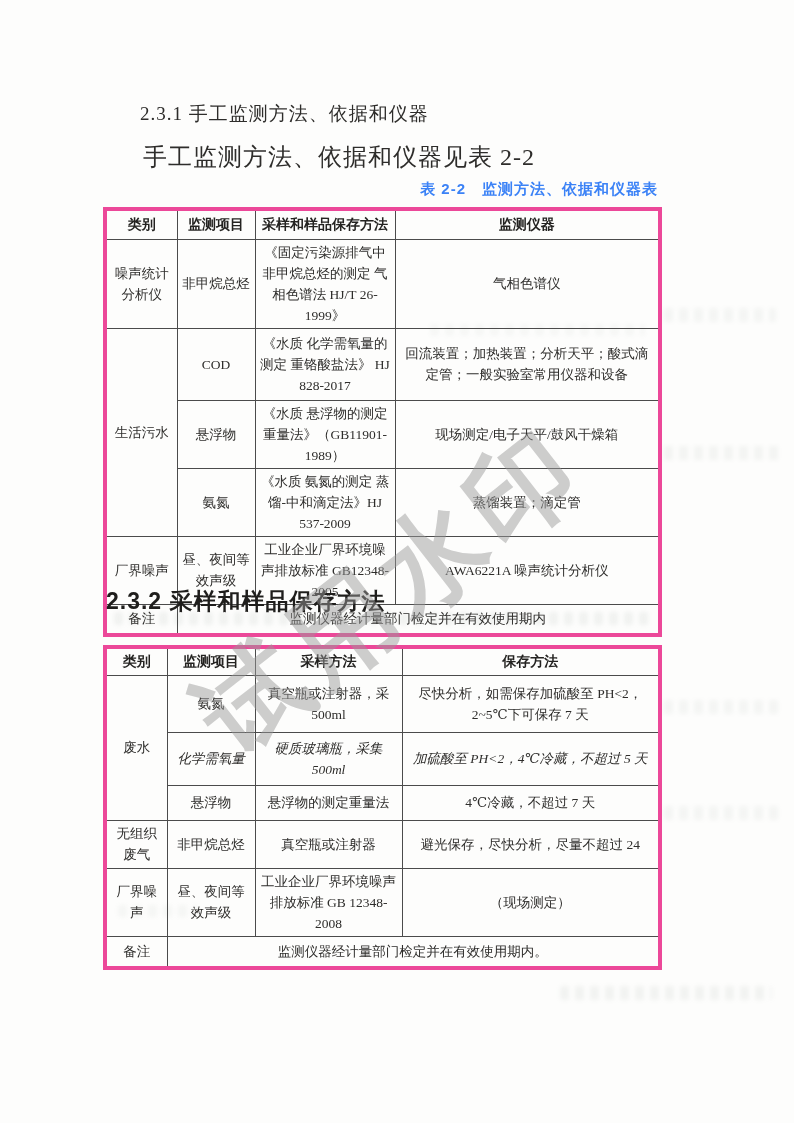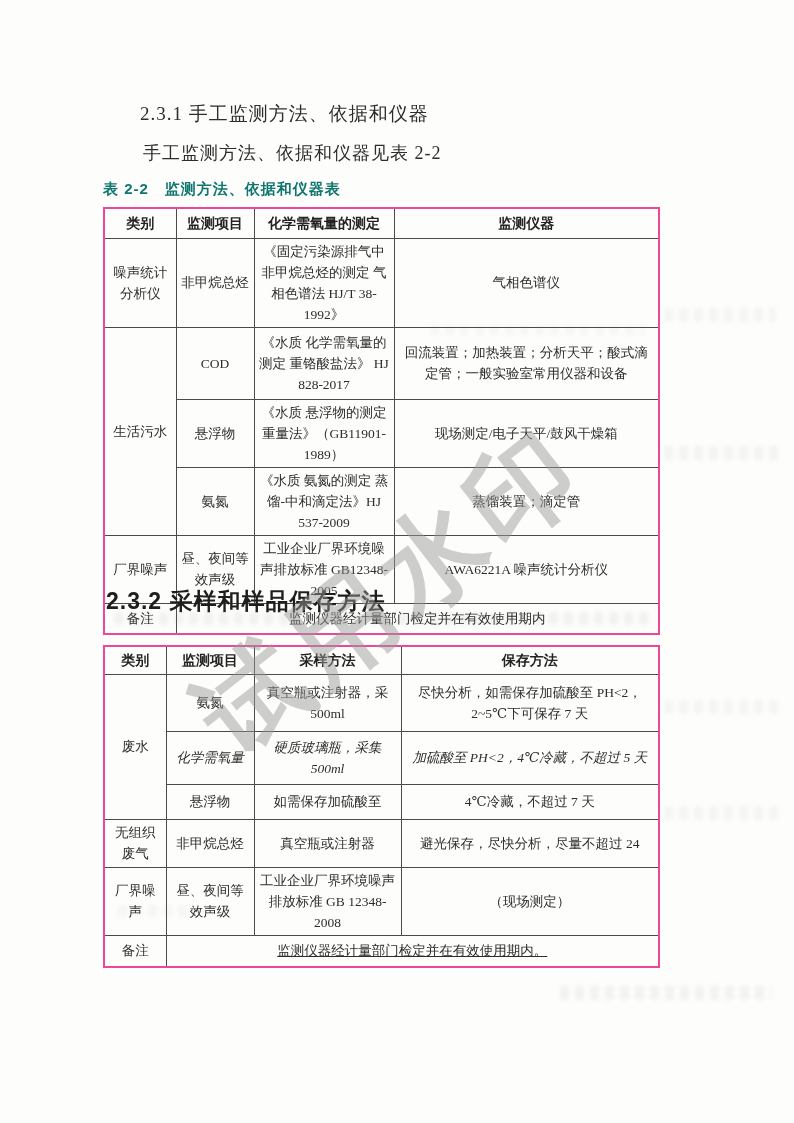--- a/index.html
+++ b/index.html
@@ -13,51 +13,51 @@
     color:#2e2d2b;
   }
   .abs{position:absolute;}
   
   .h-light{font-size:19px;letter-spacing:1px;z-index:2;}
   .h-bold{
     font-size:23px;font-weight:700;letter-spacing:1px;
     font-family:"Liberation Sans","DejaVu Sans",sans-serif;
     color:#1f1e1c;z-index:2;
   }
-  .body-line{font-size:18px;letter-spacing:1px;z-index:2;}
+  .body-line{font-size:24px;letter-spacing:1px;z-index:2;}
   .caption{
-    width:555px;text-align:left;font-size:15px;font-weight:700;
-    font-family:"Liberation Sans","DejaVu Sans",sans-serif;
-    color:#0f766e;z-index:2;letter-spacing:1px;
+    width:555px;text-align:right;font-size:15px;font-weight:700;
+    font-family:"Liberation Sans","DejaVu Sans",sans-serif;
+    color:#3b82f6;z-index:2;letter-spacing:1px;
   }
   
   table.doc{
     border-collapse:collapse;table-layout:fixed;width:555px;
     z-index:2;position:absolute;left:103px;
     font-size:13.5px;line-height:21px;
   }
   table.doc th,table.doc td{
     border:1px solid #4b4b4b;
     text-align:center;vertical-align:middle;
     padding:2px 4px;overflow:hidden;
   }
-  table.doc{border:2px solid #ec4899;}
+  table.doc{border:4px solid #ec4899;}
   table.doc th{
     font-family:"Liberation Sans","DejaVu Sans",sans-serif;
     font-weight:700;font-size:14px;color:#242321;
   }
   #table-monitoring{top:207px;}
   #table-sampling{top:645px;}
   tr.t1h{height:30px;} tr.t1r1{height:74px;} tr.t1r2{height:72px;}
   tr.t1r3{height:53px;} tr.t1r4{height:54px;} tr.t1r5{height:52px;}
   tr.t1r6{height:31px;}
   tr.t2h{height:28px;} tr.t2r1{height:57px;} tr.t2r2{height:53px;font-style:italic;}
   tr.t2r3{height:35px;} tr.t2r4{height:48px;} tr.t2r5{height:50px;}
   tr.t2r6{height:32px;}
-  td.note-left{text-align:left;padding-left:10px;text-decoration:underline;}
+  td.note-left{text-align:left;padding-left:10px;}
   
   .watermark{
     left:164px;top:536px;width:452px;height:110px;
     font-size:105px;font-weight:700;letter-spacing:8px;
     font-family:"Liberation Sans","DejaVu Sans",sans-serif;
     color:#9a9a9a;opacity:.48;white-space:nowrap;
     transform:rotate(-38deg);transform-origin:center;
     z-index:3;pointer-events:none;line-height:110px;text-align:center;
   }
   
@@ -99,27 +99,27 @@
     <colgroup>
       <col style="width:72px">
         <col style="width:78px">
       <col style="width:140px">
         <col style="width:265px">
     </colgroup>
     <tbody>
       <tr class="t1h">
         <th>类别</th>
         <th>监测项目</th>
-        <th>化学需氧量的测定</th>
+        <th>采样和样品保存方法</th>
         <th>监测仪器</th>
       </tr>
       <tr class="t1r1">
         <td>噪声统计分析仪</td>
         <td>非甲烷总烃</td>
-        <td>《固定污染源排气中非甲烷总烃的测定 气相色谱法 HJ/T 38-1992》</td>
+        <td>《固定污染源排气中非甲烷总烃的测定 气相色谱法 HJ/T 26-1999》</td>
         <td>气相色谱仪</td>
       </tr>
       <tr class="t1r2">
         <td rowspan="3">生活污水</td>
         <td>COD</td>
         <td>《水质 化学需氧量的测定 重铬酸盐法》 HJ 828-2017</td>
         <td>回流装置；加热装置；分析天平；酸式滴定管；一般实验室常用仪器和设备</td>
       </tr>
       <tr class="t1r3">
         <td>悬浮物</td>
@@ -166,21 +166,21 @@
         <td>真空瓶或注射器，采 500ml</td>
         <td>尽快分析，如需保存加硫酸至 PH&lt;2，2~5℃下可保存 7 天</td>
       </tr>
       <tr class="t2r2">
         <td>化学需氧量</td>
         <td>硬质玻璃瓶，采集 500ml</td>
         <td>加硫酸至 PH&lt;2，4℃冷藏，不超过 5 天</td>
       </tr>
       <tr class="t2r3">
         <td>悬浮物</td>
-        <td>如需保存加硫酸至</td>
+        <td>悬浮物的测定重量法</td>
         <td>4℃冷藏，不超过 7 天</td>
       </tr>
       <tr class="t2r4">
         <td>无组织废气</td>
         <td>非甲烷总烃</td>
         <td>真空瓶或注射器</td>
         <td>避光保存，尽快分析，尽量不超过 24</td>
       </tr>
       <tr class="t2r5">
         <td>厂界噪声</td>

